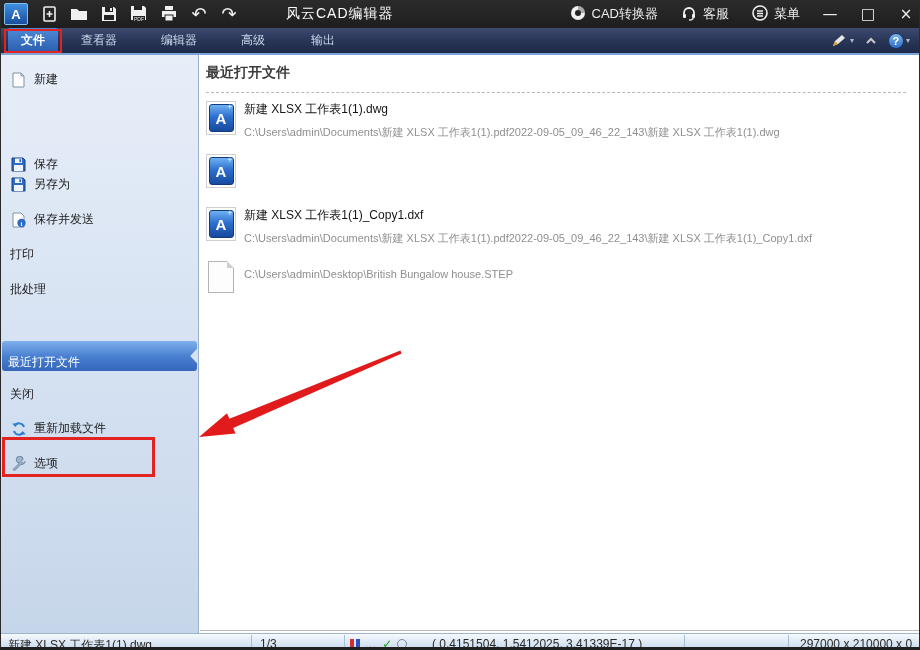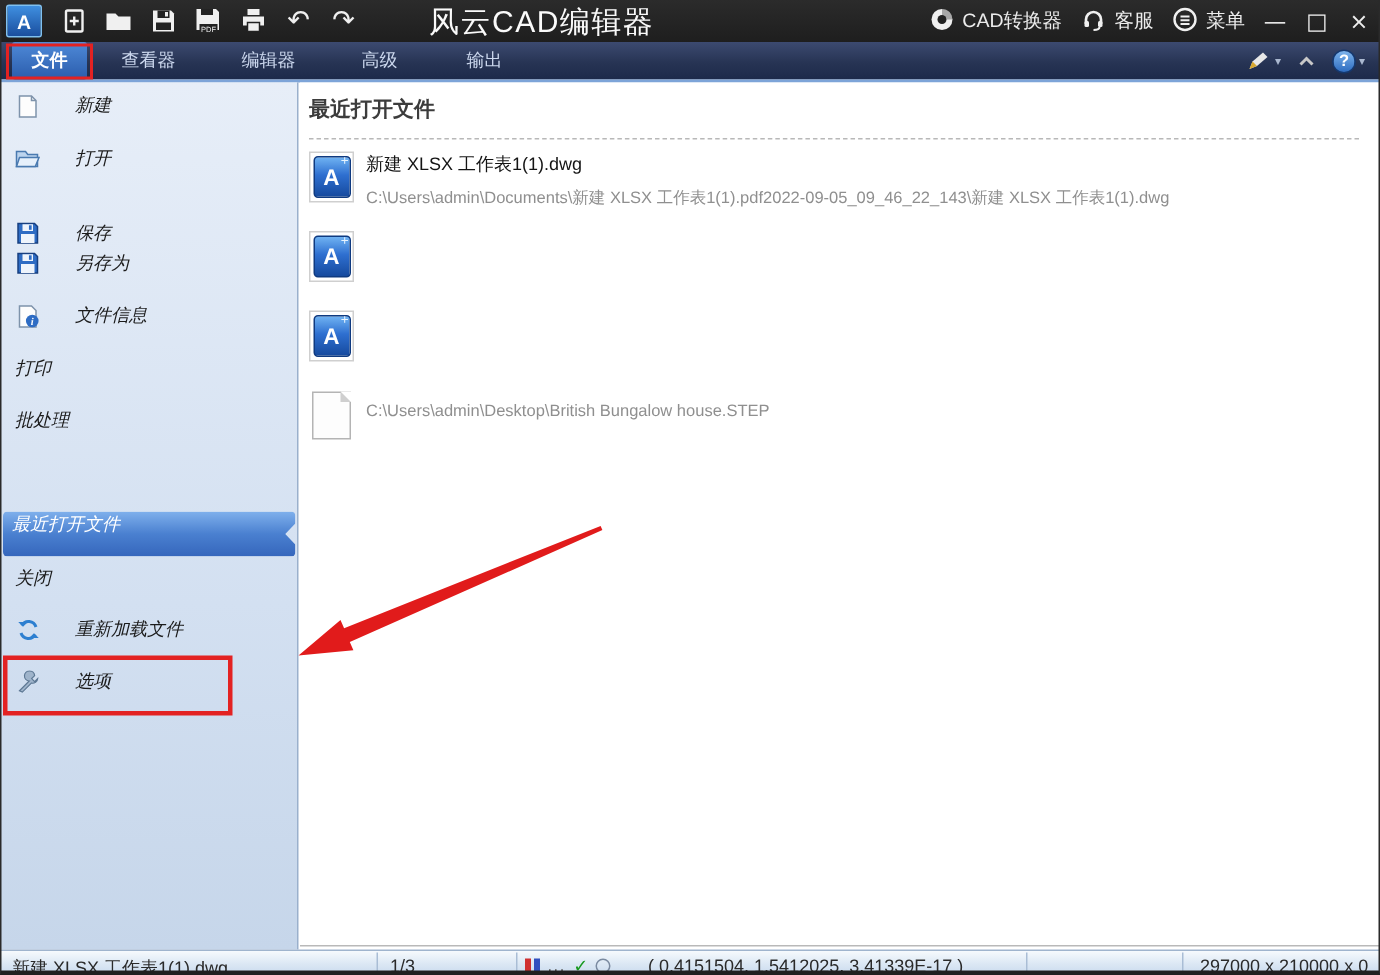--- a/index.html
+++ b/index.html
@@ -8,22 +8,22 @@
   .window { position:absolute; inset:0; }
 
   
   .titlebar { position:absolute; left:0; top:0; width:920px; height:28px;
     background:linear-gradient(180deg,#2b2b2b 0%,#1e1e1e 100%); display:flex; align-items:center; color:#f0f0f0; }
   .app-icon { width:24px; height:22px; margin:0 6px 0 4px; background:linear-gradient(180deg,#3f8fe0,#1a4e9e);
     border:1px solid #7fc0f0; border-radius:2px; color:#fff; font-weight:bold; font-size:13px;
     display:flex; align-items:center; justify-content:center; }
   .tb-btn { width:30px; height:24px; display:flex; align-items:center; justify-content:center; cursor:pointer; }
   .tb-glyph { font-size:18px; color:#f0f0f0; line-height:1; font-family:"DejaVu Sans",sans-serif; }
-  .tb-title { margin-left:42px; font-size:20px; color:#fafafa; letter-spacing:1px; }
-  .tb-right { margin-left:auto; display:flex; align-items:center; gap:0; }
+  .tb-title { margin-left:42px; font-size:14px; color:#fafafa; letter-spacing:1px; }
+  .tb-right { margin-left:auto; display:flex; align-items:center; gap:10px; }
   .tb-item { display:flex; align-items:center; gap:5px; padding:0 6px; font-size:13px; color:#ececec; cursor:pointer; }
   .avatar { width:22px; height:22px; border-radius:50%; background:#b6b6b6; position:relative; overflow:hidden; }
   .avatar::before { content:""; position:absolute; left:7px; top:3px; width:8px; height:8px; border-radius:50%; background:#f4f4f4; }
   .avatar::after { content:""; position:absolute; left:3px; top:12px; width:16px; height:12px; border-radius:50% 50% 0 0; background:#f4f4f4; }
   .win-btn { width:28px; height:26px; display:flex; align-items:center; justify-content:center;
     font-size:15px; color:#eee; cursor:pointer; font-family:"DejaVu Sans",sans-serif; }
 
   
   .tabbar { position:absolute; left:0; top:28px; width:920px; height:27px;
     background:linear-gradient(180deg,#3c4a70 0%,#273454 55%,#1d2a4a 100%);
@@ -35,22 +35,22 @@
   .mini-ico { display:flex; align-items:center; cursor:pointer; }
   .drop { font-size:8px; color:#aab8d0; margin-left:2px; }
   .help-circle { width:16px; height:16px; border-radius:50%; background:linear-gradient(180deg,#7db4ec,#2e6cc0);
     color:#fff; font-size:11px; font-weight:bold; display:flex; align-items:center; justify-content:center; border:1px solid #15386e;}
 
   
   .main { position:absolute; left:0; top:55px; width:920px; height:578px; }
   .sidebar { position:absolute; left:0; top:0; width:199px; height:578px;
     background:linear-gradient(180deg,#e7eef8 0%,#d3e0f1 60%,#c6d6ea 100%);
     border-right:1px solid #9ab0cc; }
-  .side-item { position:absolute; left:4px; width:191px; height:26px; display:flex; align-items:flex-start;
-    font-size:12px; color:#1b1b1b; cursor:pointer; padding-left:6px; gap:23px;font-style:italic; }
+  .side-item { position:absolute; left:4px; width:191px; height:26px; display:flex; align-items:flex-end;
+    font-size:12px; color:#1b1b1b; cursor:pointer; padding-left:6px; gap:7px; }
   .side-ico { width:17px; height:17px; flex:0 0 17px; display:flex; align-items:center; justify-content:center; }
   .side-item.selected { left:2px; width:195px; height:30px; color:#fff;
     background:linear-gradient(180deg,#7fb0ec 0%,#4a80d0 50%,#3566bc 100%);
     clip-path:polygon(0 0,100% 0,100% 26%,96.5% 50%,100% 74%,100% 100%,0 100%);
     border-radius:3px; }
 
   .content { position:absolute; left:200px; top:0; width:720px; height:576px; background:#fff;
     border-bottom:1px solid #b9b9b9; padding:9px 14px 0 6px; }
   .content-heading { font-size:14px; font-weight:bold; color:#3c3c3c; padding-bottom:10px; }
   .dashed { border:none; border-top:1px dashed #b8b8b8; margin:0 0 3px 0; }
@@ -207,29 +207,20 @@
       <div class="side-item" style="top:7px">
         <span class="side-ico">
           <svg width="15" height="16" viewBox="0 0 15 16">
               <path d="M2 1h8l3 3v11H2z" fill="#fdfdfd" stroke="#7e93ab" stroke-width="1"></path>
               <path d="M10 1v3h3" fill="none" stroke="#7e93ab" stroke-width="1"></path>
             </svg>
         </span>
         <span>新建</span>
       </div>
 
-      <div class="side-item" style="top:42px">
-        <span class="side-ico">
-          <svg width="17" height="15" viewBox="0 0 17 15">
-              <path d="M1 3h6l1.5 2H15v8H1z" fill="#bcd4ee" stroke="#4a7ab0" stroke-width="1"></path>
-              <path d="M3 7h13l-2.5 6H1z" fill="#e6f0fb" stroke="#4a7ab0" stroke-width="1"></path>
-            </svg>
-        </span>
-        <span>打开</span>
-      </div>
 
       <div class="side-item" style="top:92px">
         <span class="side-ico">
           <svg width="15" height="15" viewBox="0 0 15 15">
               <path d="M1 1h11l2 2v11H1z" fill="#2e6cc4" stroke="#173f80" stroke-width="1"></path>
               <rect x="4" y="1.5" width="7" height="4.5" fill="#eef4fc"></rect>
               <rect x="8.3" y="2.2" width="1.8" height="3" fill="#2e6cc4"></rect>
               <rect x="3" y="8" width="9" height="6" fill="#eef4fc"></rect>
             </svg>
         </span>
@@ -249,21 +240,21 @@
       </div>
 
       <div class="side-item" style="top:147px">
         <span class="side-ico">
           <svg width="16" height="16" viewBox="0 0 16 16">
               <path d="M2 1h8l3 3v11H2z" fill="#fdfdfd" stroke="#7e93ab" stroke-width="1"></path>
               <circle cx="10.5" cy="11" r="4.2" fill="#2e6cc4"></circle>
               <text x="10.5" y="13.6" font-size="7" fill="#fff" text-anchor="middle" font-weight="bold" font-family="Liberation Serif">i</text>
             </svg>
         </span>
-        <span>文件信息</span>
+        <span>保存并发送</span>
       </div>
 
       <div class="side-item" style="top:182px">
         <span>打印</span>
       </div>
 
       <div class="side-item" style="top:217px">
         <span>批处理</span>
       </div>
 
@@ -315,20 +306,24 @@
       <div class="file-row">
         <div class="cad-ico">
             <div class="blue">A</div>
           </div>
       </div>
 
       <div class="file-row">
         <div class="cad-ico">
             <div class="blue">A</div>
           </div>
+        <div>
+          <div class="file-name">新建 XLSX 工作表1(1)_Copy1.dxf</div>
+          <div class="file-path">C:\Users\admin\Documents\新建 XLSX 工作表1(1).pdf2022-09-05_09_46_22_143\新建 XLSX 工作表1(1)_Copy1.dxf</div>
+        </div>
       </div>
 
       <div class="file-row">
         <div class="plain-ico"></div>
         <div>
           <div class="file-path">C:\Users\admin\Desktop\British Bungalow house.STEP</div>
         </div>
       </div>
     </div>
   </div>

